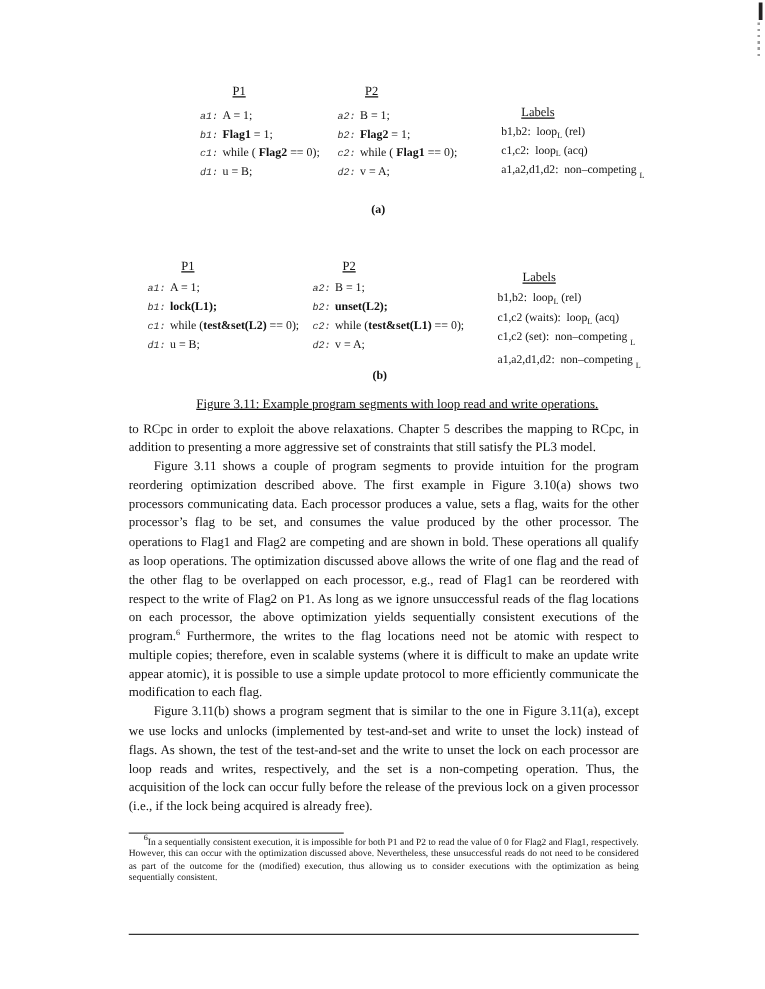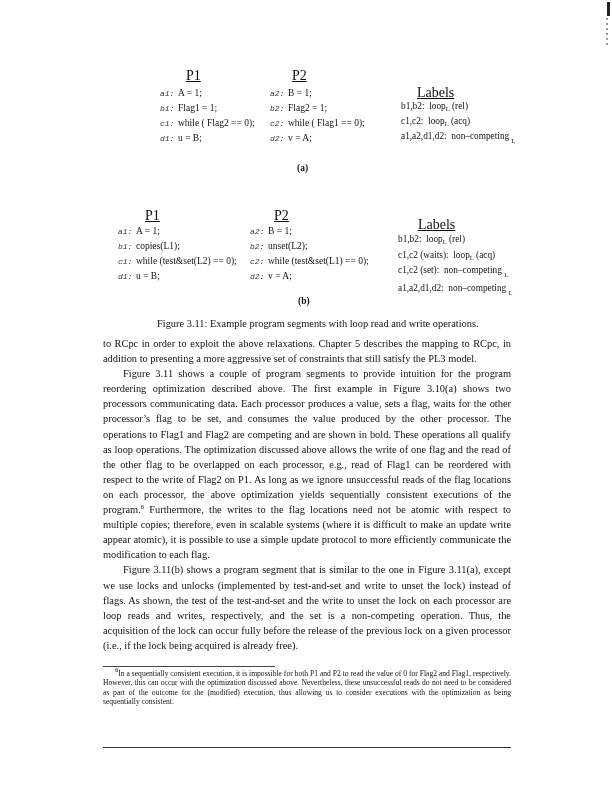--- a/index.html
+++ b/index.html
@@ -1,27 +1,27 @@
 <!DOCTYPE html>
 <html><head>
 <meta charset="utf-8">
 <style>
   html, body { margin: 0; padding: 0; background: #ffffff; }
   body { width: 612px; height: 791px; position: relative; overflow: hidden;
          font-family: "Liberation Serif", "DejaVu Serif", serif; color: #111; }
   .abs { position: absolute; }
   .code { font-size: 9.5px; line-height: 15px; white-space: nowrap; }
   .lbl { font-style: italic; font-size: 8px; color: #333; display: inline-block; font-family: Liberation Mono, monospace; }
-  .head { font-size: 14px; text-decoration: underline; }
-  b { font-weight: normal; }
+  .head { font-size: 10px; text-decoration: underline; }
+  b { font-weight: bold; }
   sub { font-size: 6.5px; vertical-align: -2px; }
   .body-text { font-size: 10.4px; line-height: 15.1px; text-align: justify; }
   .body-text p { margin: 0; }
   .indent { text-indent: 20px; }
-  .caption { font-size: 10.4px; }
+  .caption { font-size: 10.4px; text-decoration: underline; }
   .footnote { font-size: 7.6px; line-height: 9.4px; text-align: justify; }
   sup { font-size: 6.5px; vertical-align: 4px; line-height: 0; }
   .rule { background: #333; height: 1px; }
   .corner-mark { background: #222; }
 </style>
 </head>
 <body>
 
 <div class="abs corner-mark" style="left:607px; top:2px; width:3px; height:14px;"></div>
 <div class="abs" style="left:606px; top:18px; width:2px; height:30px; background:repeating-linear-gradient(#999 0 2px, transparent 2px 5px);"></div>
@@ -50,21 +50,21 @@
   <div><span>a1,a2,d1,d2:</span>&nbsp; <span>non–competing </span><sub style="vertical-align:-4px">L</sub></div>
 </div>
 
 <div class="abs" style="left:297px; top:163px; font-size:9.5px; font-weight:bold;">(a)</div>
 
 <div class="abs head" style="left:145px; top:208px;">P1</div>
 <div class="abs head" style="left:274px; top:208px;">P2</div>
 
 <div class="abs code" style="left:118px; top:224px;">
   <div><span class="lbl" style="width:18px">a1:</span><span>A = 1;</span></div>
-  <div><span class="lbl" style="width:18px">b1:</span><b>copies(L1);</b></div>
+  <div><span class="lbl" style="width:18px">b1:</span><b>lock(L1);</b></div>
   <div><span class="lbl" style="width:18px">c1:</span><span>while (</span><b>test&amp;set(L2)</b><span> == 0);</span></div>
   <div><span class="lbl" style="width:18px">d1:</span><span>u = B;</span></div>
 </div>
 
 <div class="abs code" style="left:250px; top:224px;">
   <div><span class="lbl" style="width:18px">a2:</span><span>B = 1;</span></div>
   <div><span class="lbl" style="width:18px">b2:</span><b>unset(L2);</b></div>
   <div><span class="lbl" style="width:18px">c2:</span><span>while (</span><b>test&amp;set(L1)</b><span> == 0);</span></div>
   <div><span class="lbl" style="width:18px">d2:</span><span>v = A;</span></div>
 </div>

